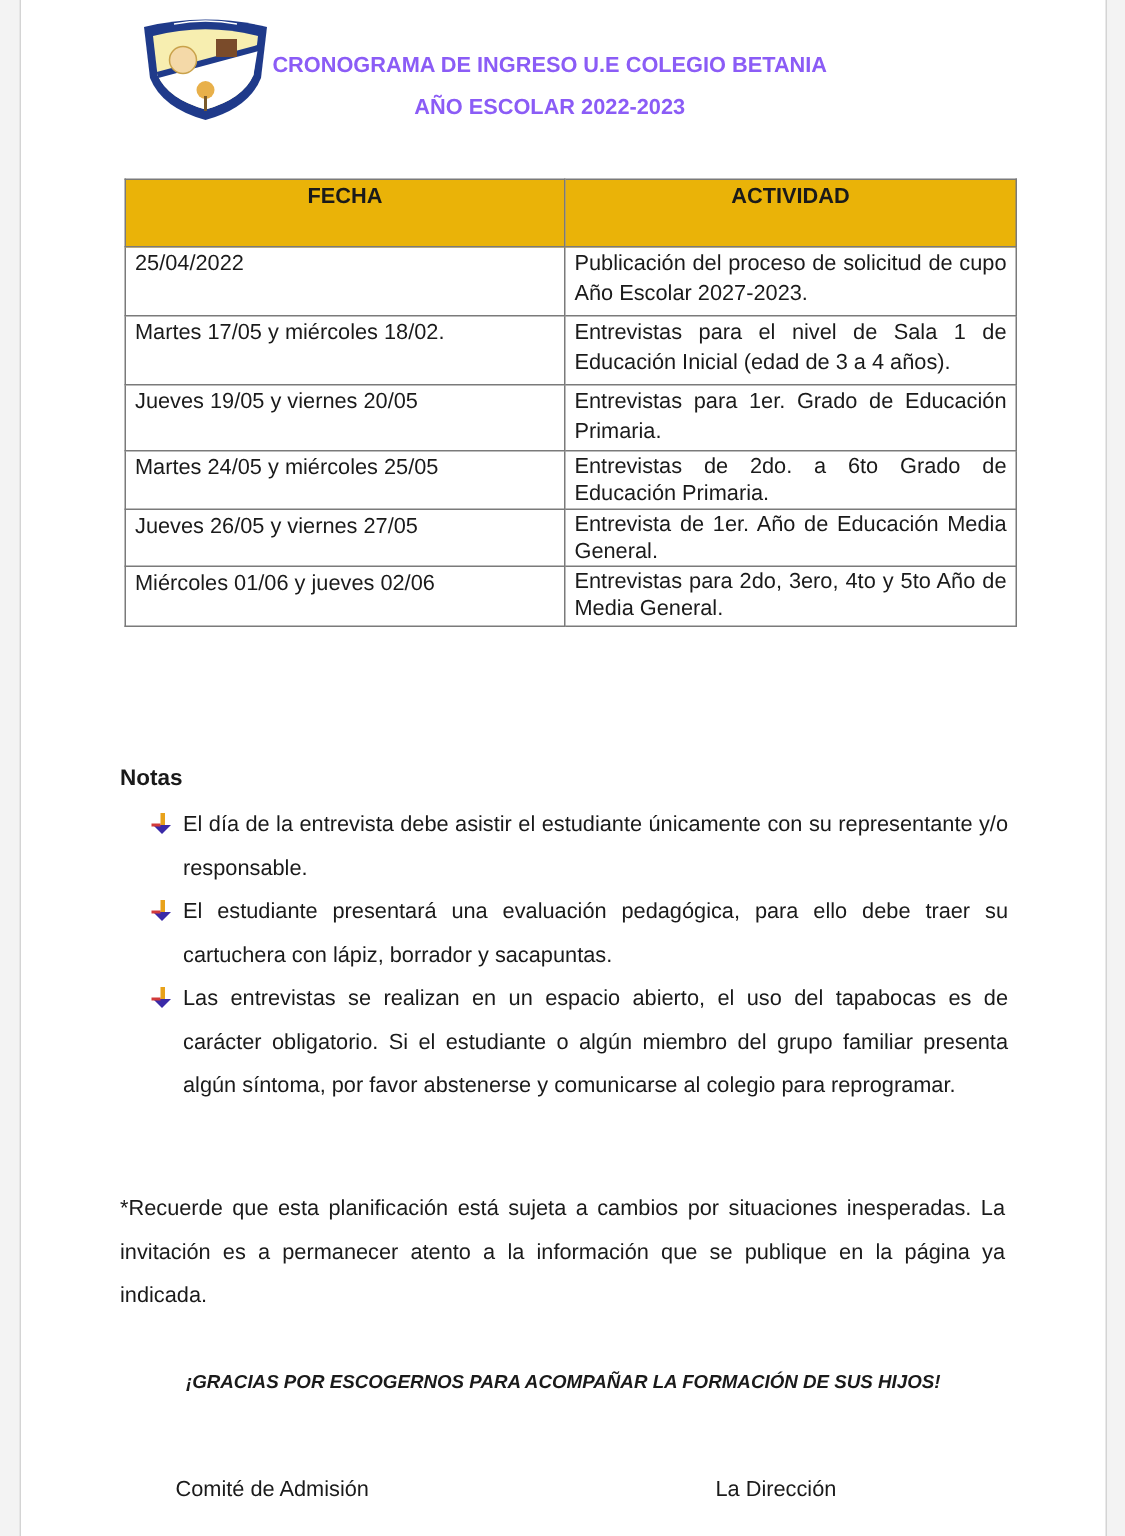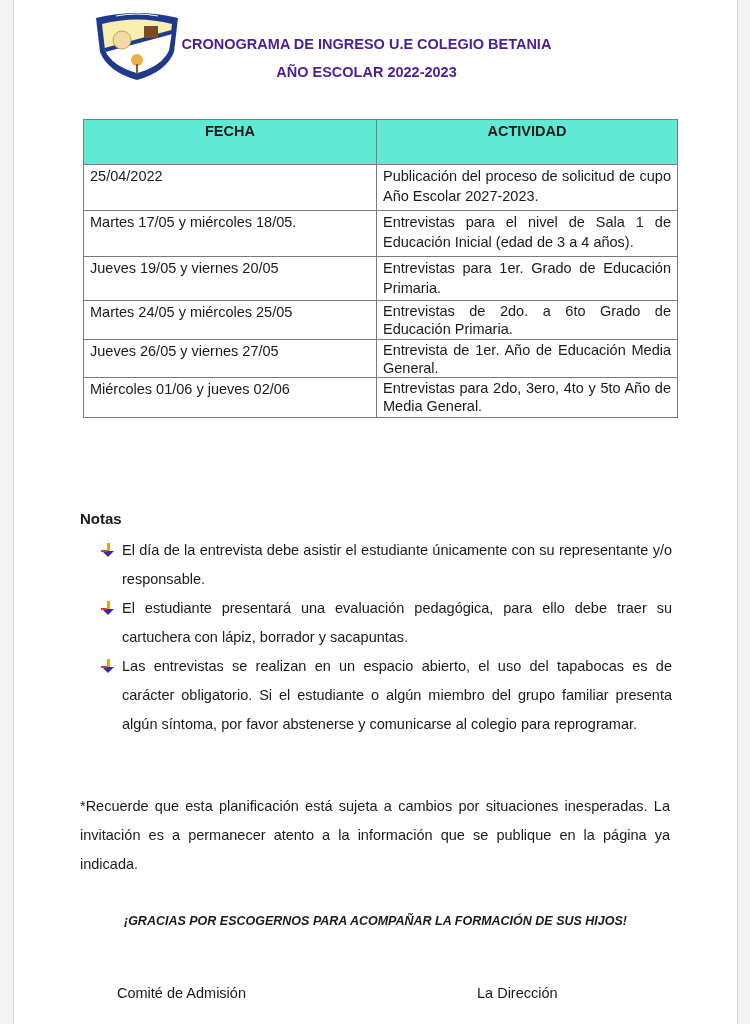--- a/index.html
+++ b/index.html
@@ -13,32 +13,32 @@
   .page {
     position: absolute; left: 13px; top: 0; width: 723px; height: 1024px;
     background: #ffffff;
     border-left: 1px solid #d4d4d4;
     border-right: 1px solid #d4d4d4;
   }
   .abs { position: absolute; }
   .logo { left: 72px; top: 10px; width: 102px; height: 72px; }
   .title {
     left: 0; width: 723px; text-align: center;
-    font-weight: bold; font-size: 14.5px; color: #4c1d95;
+    font-weight: bold; font-size: 14.5px; color: #8b5cf6;
   }
   .title1 { top: 36px; left: 10px; width: 725px; }
   .title2 { top: 64px; left: 10px; width: 725px; }
 
   table.sched {
     position: absolute; left: 69px; top: 119px;
     width: 595px; border-collapse: collapse;
     font-size: 14.5px;
   }
   table.sched th {
-    background: #5eead4; color: #1a1a1a;
+    background: #eab308; color: #1a1a1a;
     font-weight: bold; height: 40px; vertical-align: top;
     padding-top: 3px; border: 1px solid #7a7a7a;
     font-size: 14.5px;
   }
   table.sched td {
     border: 1px solid #7a7a7a; vertical-align: top;
     padding: 1px 6px 0 6px; line-height: 21px;
   }
   table.sched td.fecha { width: 280px; }
   table.sched td.act { text-align: justify; text-align-last: left; line-height: 20px; }
@@ -82,21 +82,21 @@
         <th>FECHA</th>
         <th>ACTIVIDAD</th>
       </tr>
     </thead>
     <tbody>
       <tr style="height:46px">
         <td class="fecha">25/04/2022</td>
         <td class="act">Publicación del proceso de solicitud de cupo Año Escolar 2027-2023.</td>
       </tr>
       <tr style="height:46px">
-        <td class="fecha">Martes 17/05  y miércoles 18/05.</td>
+        <td class="fecha">Martes 17/05  y miércoles 18/02.</td>
         <td class="act">Entrevistas para el nivel de Sala 1 de Educación Inicial (edad de 3 a 4 años).</td>
       </tr>
       <tr style="height:44px">
         <td class="fecha">Jueves 19/05 y viernes 20/05</td>
         <td class="act">Entrevistas para 1er. Grado de Educación Primaria.</td>
       </tr>
       <tr style="height:39px">
         <td class="fecha">Martes 24/05 y miércoles 25/05</td>
         <td class="act" style="line-height:18px">Entrevistas de 2do. a 6to Grado de Educación Primaria.</td>
       </tr>

